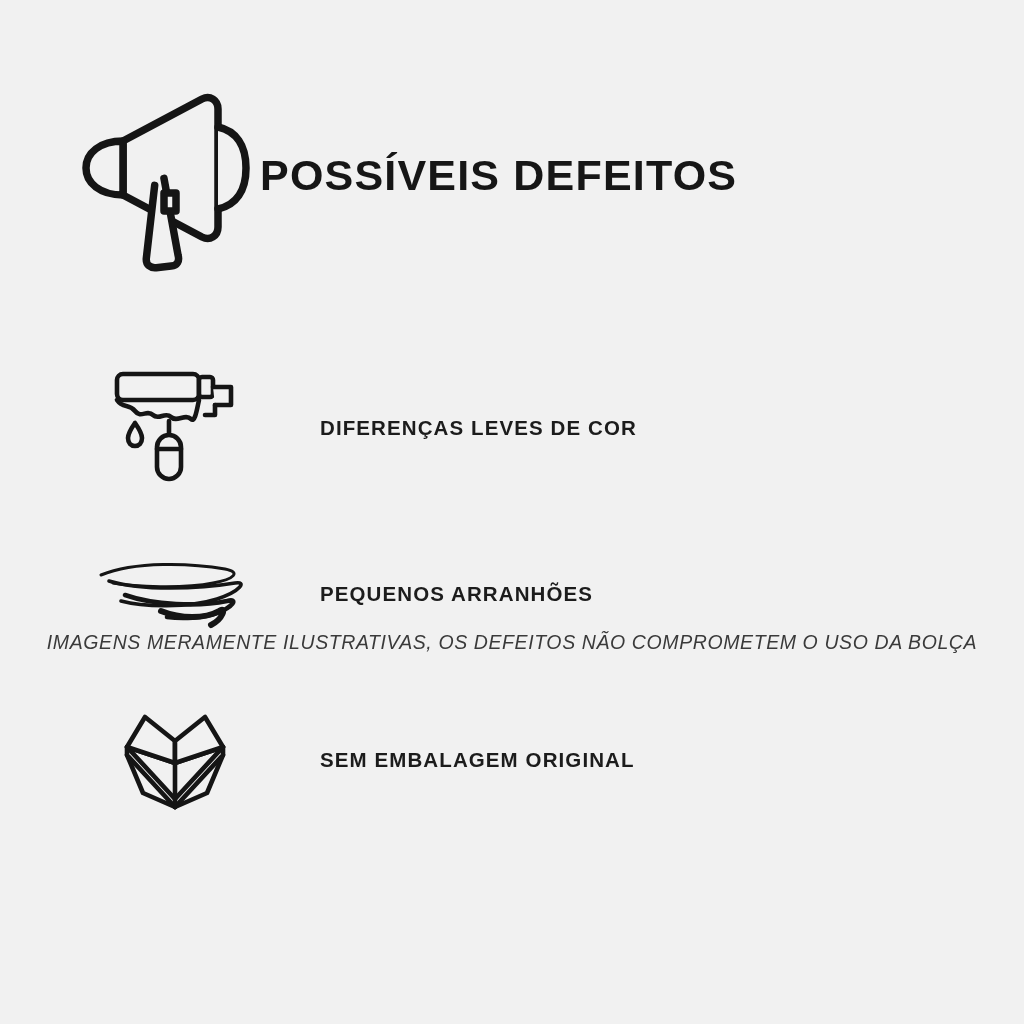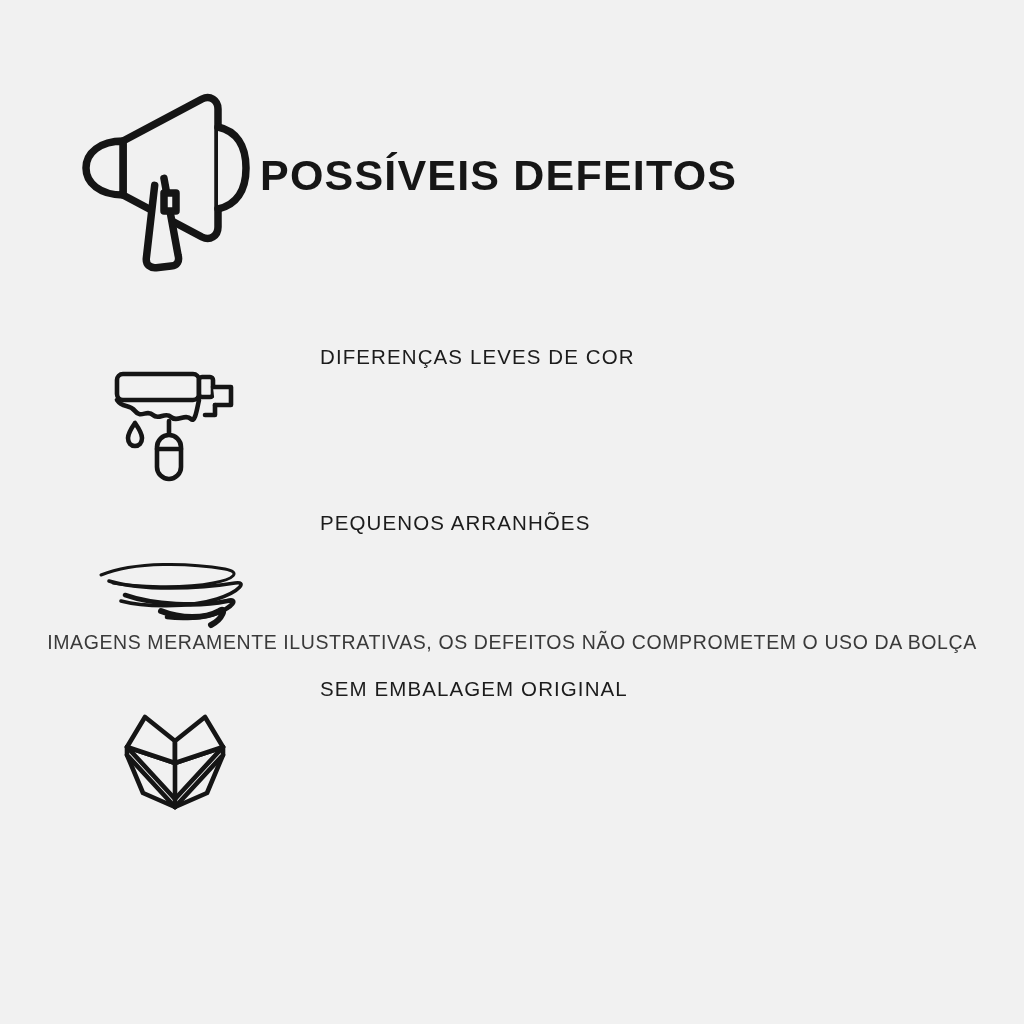--- a/index.html
+++ b/index.html
@@ -54,22 +54,23 @@
 
   
   .rows {
     position: absolute;
     left: 0;
     top: 345px;
     width: 1024px;
   }
   .row {
     display: flex;
-    align-items: flex-start;
+    align-items: center;
     height: 166px;
+    font-weight: bold;
   }
   .row-icon {
     width: 320px;
     min-width: 320px;
     height: 166px;
     display: flex;
     align-items: center;
     justify-content: center;
     box-sizing: border-box;
     padding-left: 30px;
@@ -81,20 +82,21 @@
     white-space: nowrap;
   }
 
   
   .footer {
     position: absolute;
     left: 0;
     bottom: 62px;
     width: 1024px;
     text-align: center;
+    font-style: italic;
   }
   .footer-text {
     font-size: 19.5px;
     letter-spacing: 0.6px;
     color: #3a3a3a;
     display: inline-block;
   }
 
   svg { display: block; }
 </style>

